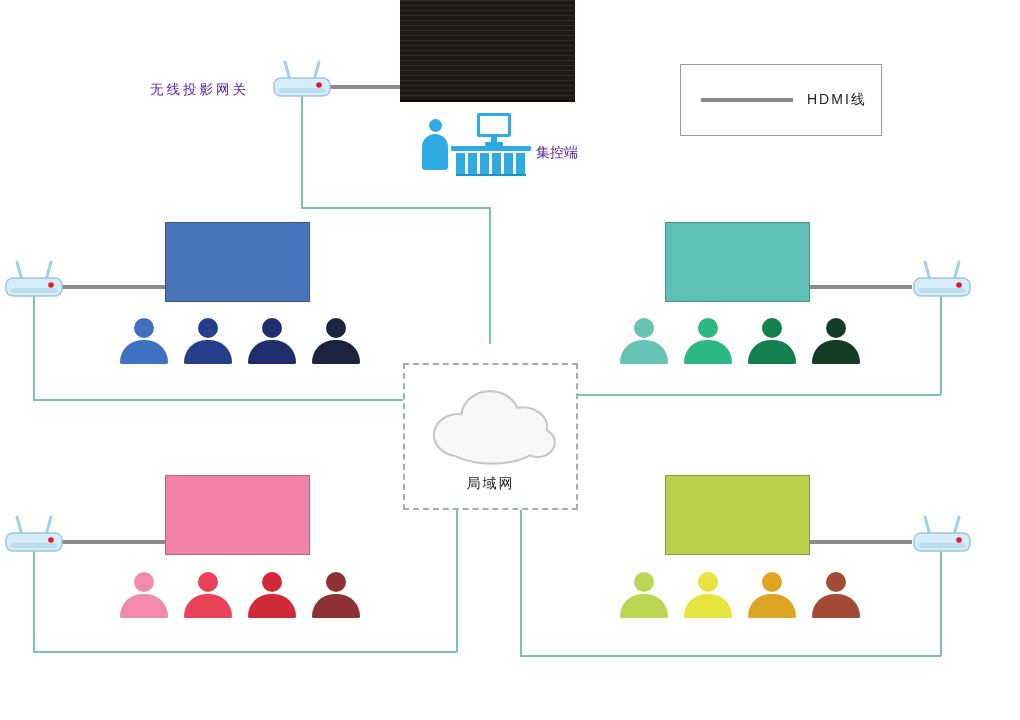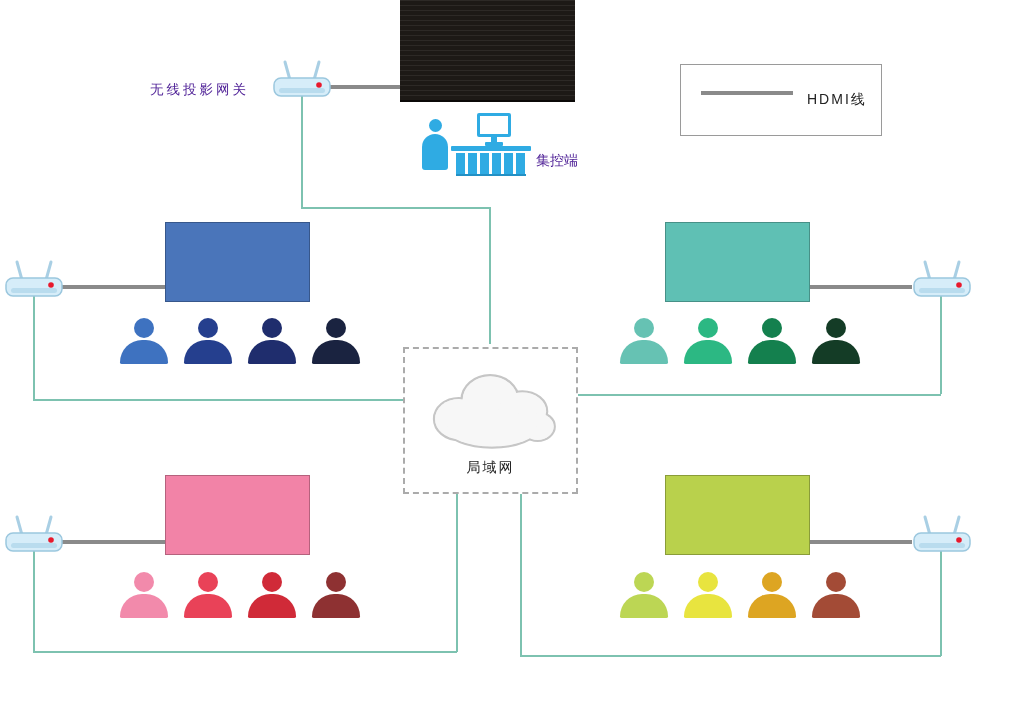--- a/index.html
+++ b/index.html
@@ -12,27 +12,27 @@
     background-image:repeating-linear-gradient(180deg, rgba(255,255,255,0.07) 0 1px, transparent 1px 5px);
     border-bottom:2px solid #0b0908;}
 
   
   .hdmi{position:absolute;height:4px;}
   .net{position:absolute;}
 
   
   .lbl{position:absolute;font-size:14px;color:#4c1d95;}
   .gateway-lbl{left:150px;top:81px;letter-spacing:3px;font-size:13.5px;}
-  .control-lbl{left:536px;top:152px;}
+  .control-lbl{left:536px;top:144px;}
   .lan-lbl{left:0;right:0;top:110px;text-align:center;letter-spacing:2px;position:absolute;font-size:14px;}
 
   
   .legend{position:absolute;left:680px;top:64px;width:202px;height:72px;border:1px solid #9a9a9a;background:#fff;
           display:flex;flex-direction:column;justify-content:center;gap:15px;padding-left:20px;box-sizing:border-box;}
-  .legend-row{display:flex;align-items:flex-start;gap:14px;}
+  .legend-row{display:flex;align-items:center;gap:14px;}
   .legend-line{width:92px;}
   .legend-label{font-size:14px;letter-spacing:2px;white-space:pre;color:#222;}
 
   
   .router{position:absolute;width:60px;height:42px;}
 
   
   .people{position:absolute;display:flex;width:240px;justify-content:space-between;}
   .person{width:48px;height:46px;flex:0 0 auto;}
   .p-head{width:20px;height:20px;border-radius:50%;margin:0 auto;}
@@ -46,21 +46,21 @@
   .mon-screen{width:34px;height:24px;border:3px solid #2fabe3;background:#fff;border-radius:2px;box-sizing:border-box;margin:0 auto;}
   .mon-stand{width:6px;height:5px;margin:0 auto;}
   .mon-base{width:18px;height:4px;margin:0 auto;border-radius:1px;}
   .desk{position:absolute;left:451px;top:146px;}
   .desk-top{width:80px;height:5px;border-radius:1px;}
   .desk-body{width:70px;height:21px;margin:2px auto 0;
              background:repeating-linear-gradient(90deg,#2fabe3 0 9px,#ffffff 9px 12px);
              border-bottom:2px solid #2390c4;}
 
   
-  .lan-box{position:absolute;left:403px;top:347px;width:175px;height:147px;border:2px dashed #ababab;background:#fff;box-sizing:border-box;}
+  .lan-box{position:absolute;left:403px;top:363px;width:175px;height:147px;border:2px dashed #ababab;background:#fff;box-sizing:border-box;}
   .cloud-svg{position:absolute;left:11px;top:14px;}
 </style>
 </head>
 <body>
 
 <div class="canvas">
 
   <div class="net" style="left: 301px; top: 96px; width: 1.5px; height: 111px; background-color: rgb(125, 194, 176);"></div>
   <div class="net" style="left: 301px; top: 207px; width: 189px; height: 1.5px; background-color: rgb(125, 194, 176);"></div>
   <div class="net" style="left: 489px; top: 207px; width: 1.5px; height: 137px; background-color: rgb(125, 194, 176);"></div>

